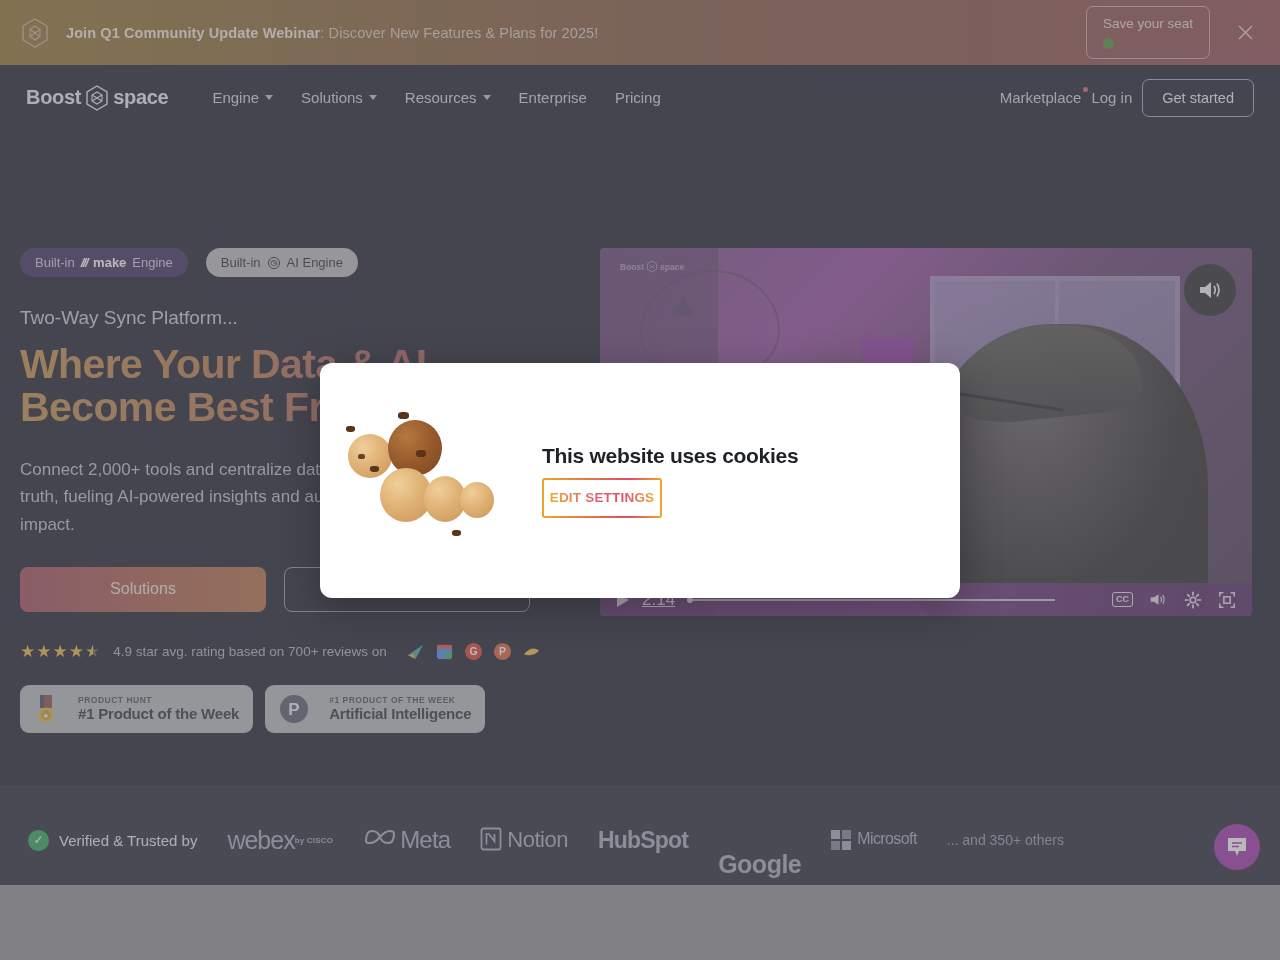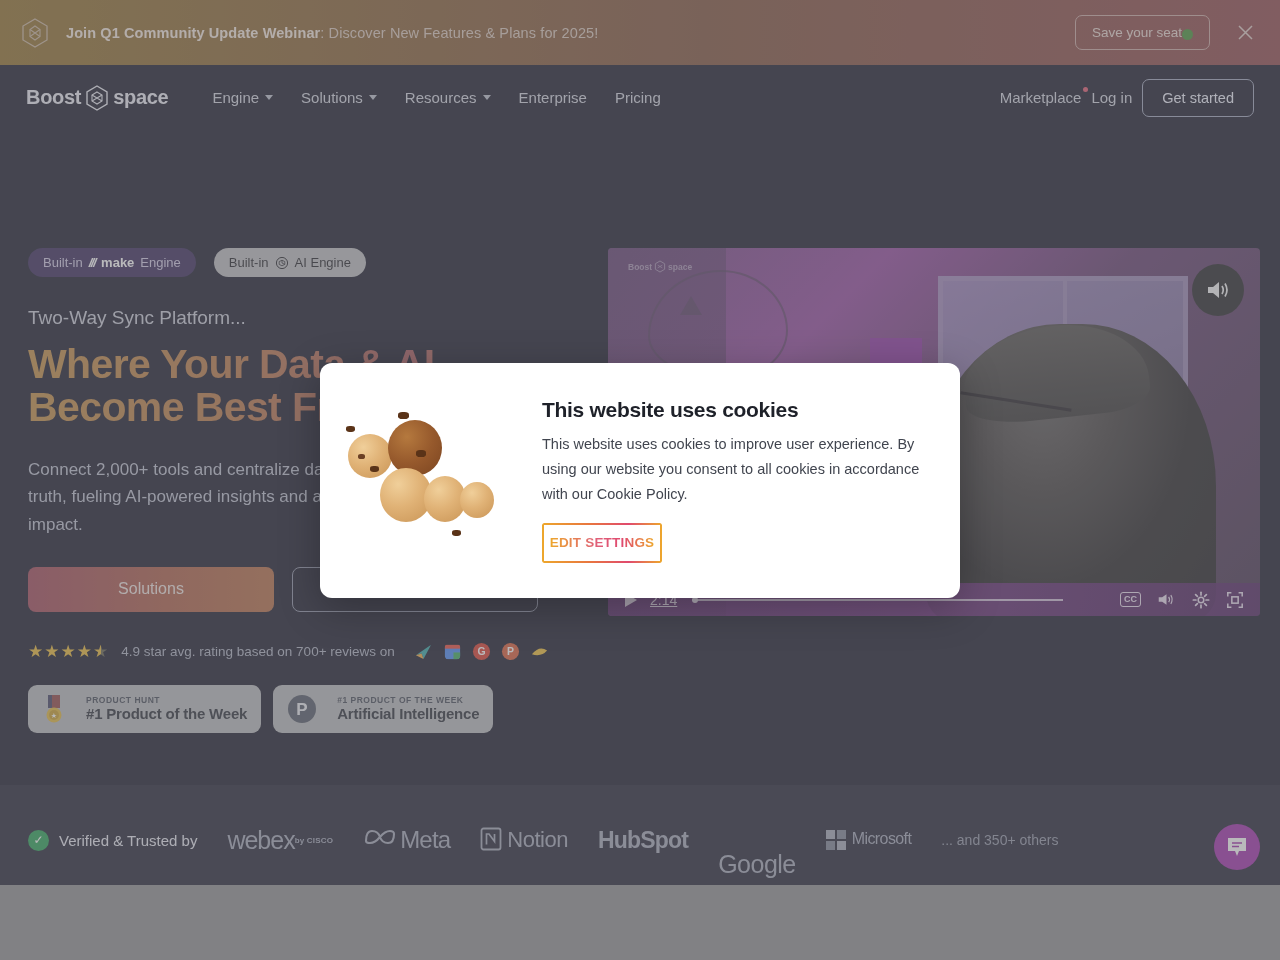--- a/index.html
+++ b/index.html
@@ -20,21 +20,21 @@
     display:flex; align-items:center; padding:16px 18px;
   }
   .banner-logo { width:34px; height:34px; flex:0 0 34px; margin-right:14px; opacity:.8; }
   .banner-text { font-size:14.5px; color:#e9d9cf; letter-spacing:.1px; }
   .banner-text b { color:#f3e6dc; font-weight:700; }
   .banner-text span.sub { color:#d9c6bb; }
   .banner-spacer { flex:1 1 auto; }
   .save-seat {
     border:1px solid #c9a6a0; border-radius:7px; background:transparent;
     color:#e8d6cf; font-size:13.5px; padding:9px 16px; cursor:pointer;
-    display:flex; align-items:flex-end; font-family:inherit;
+    display:flex; align-items:flex-start; gap:7px; font-family:inherit;flex-direction:column;
   }
   .seat-dot { width:11px; height:11px; border-radius:50%; background:#3d8c2e; display:inline-block; }
   .banner-close {
     width:34px; height:34px; margin-left:18px; background:transparent; border:none;
     cursor:pointer; color:#ddc9c2; display:flex; align-items:center; justify-content:center;
   }
 
   
   .nav {
     height:65px; display:flex; align-items:center; padding:0 26px; background:#0d0e20;
@@ -50,21 +50,21 @@
   .caret { width:0;height:0;border-left:4px solid transparent;border-right:4px solid transparent;border-top:5px solid #b9bccb; display:inline-block; }
   .nav-right { margin-left:auto; display:flex; align-items:center; gap:10px; }
   .mkt { position:relative; color:#cfd1de; font-size:15px; cursor:pointer; }
   .mkt-dot { position:absolute; top:-2px; right:-7px; width:5px;height:5px;border-radius:50%;background:#e0506a; }
   .get-started {
     border:1px solid #9aa0b8; border-radius:7px; color:#eceefb; background:transparent;
     font-size:14.5px; padding:10px 19px; cursor:pointer; font-family:inherit;
   }
 
   
-  .hero { display:flex; padding:118px 28px 0 28px; gap:20px; }
+  .hero { display:flex; padding:118px 28px 0 20px; gap:20px; }
   .hero-left { width:560px; flex:0 0 560px; }
   .pills { display:flex; gap:18px; margin-bottom:30px; }
   .pill {
     border-radius:20px; padding:7px 15px; font-size:13px; display:flex; align-items:center; gap:6px;
     cursor:pointer;
   }
   .pill.make { background:#2e1f52; color:#cfc7e4; }
   .pill.make b { color:#ffffff; font-weight:800; }
   .pill.ai { background:#b9b9bd; color:#16161c; }
   .make-mark { color:#fff; font-weight:900; font-style:italic; font-size:13px; letter-spacing:-1.5px; }
@@ -145,21 +145,21 @@
   .vid-mute {
     position:absolute; right:16px; top:16px; width:52px; height:52px; border-radius:50%;
     background:#1b1b1e; display:flex; align-items:center; justify-content:center; cursor:pointer; border:none;
   }
   .vid-controls {
     position:absolute; left:0; right:0; bottom:0; height:33px;
     background:linear-gradient(90deg,rgba(80,25,100,.82) 0%,rgba(108,34,128,.8) 50%,rgba(72,22,92,.85) 100%);
     display:flex; align-items:center; padding:0 16px; gap:12px;
   }
   .ctrl-btn { background:none; border:none; cursor:pointer; display:flex; align-items:center; color:#e9dcef; }
-  .ctrl-time { color:#e4d7ea; font-size:14px; min-width:30px;text-decoration:underline; }
+  .ctrl-time { color:#e4d7ea; font-size:17px; min-width:30px;text-decoration:underline; }
   .progress { flex:1 1 auto; height:12px; display:flex; align-items:center; position:relative; cursor:pointer; }
   .progress-track { position:absolute; left:0; right:0; height:2px; background:#cbb8d4; }
   .progress-knob { position:absolute; left:0; width:6px; height:6px; border-radius:50%; background:#e8dcee; }
   .ctrl-right { display:flex; align-items:center; gap:16px; }
   .cc-box { border:1.6px solid #e6d9ec; border-radius:3px; font-size:9px; font-weight:700; color:#e6d9ec; padding:1px 3px; line-height:1.15;margin-left:45px; }
 
   
   .trusted {
     position:absolute; left:0; right:0; top:785px; height:110px; background:#17182b;
     display:flex; align-items:center; padding:0 28px; gap:30px;
@@ -475,21 +475,21 @@
         <svg width="22" height="24" viewBox="0 0 22 24">
           <rect x="1.5" y="1.5" width="19" height="21" rx="2" fill="none" stroke="#9fa3b5" stroke-width="1.8"></rect>
           <path d="M6.5 17.5 L6.5 7 L9 7 L14.5 14.5 L14.5 7" fill="none" stroke="#9fa3b5" stroke-width="1.7"></path>
         </svg>
         <span style="font-size:22px;font-weight:400;letter-spacing:-.5px;margin-left:5px;">Notion</span>
       </div>
       <div class="plogo">
         <span style="font-size:23px;font-weight:700;letter-spacing:-.8px;">HubSpot</span>
       </div>
       <div class="plogo">
-        <span style="font-size:25px;font-weight:400;letter-spacing:-.5px;margin-top:48px;">Google</span>
+        <span style="font-size:25px;font-weight:700;letter-spacing:-.5px;margin-top:48px;">Google</span>
       </div>
       <div class="plogo">
         <svg width="20" height="20" viewBox="0 0 20 20">
           <rect x="0" y="0" width="9" height="9" fill="#9fa3b5"></rect>
           <rect x="11" y="0" width="9" height="9" fill="#787d90"></rect>
           <rect x="0" y="11" width="9" height="9" fill="#787d90"></rect>
           <rect x="11" y="11" width="9" height="9" fill="#9fa3b5"></rect>
         </svg>
         <span style="font-size:16px;font-weight:400;margin-left:6px;">Microsoft</span>
       </div>
@@ -516,21 +516,20 @@
       <div class="ck" style="left:116px;top:76px; width:34px; height:36px;"></div>
       <div class="chip" style="left:2px;  top:20px; width:9px;  height:6px;"></div>
       <div class="chip" style="left:54px; top:6px;  width:11px; height:7px;"></div>
       <div class="chip" style="left:26px; top:60px; width:9px;  height:6px;"></div>
       <div class="chip" style="left:14px; top:48px; width:7px;  height:5px; background:#6b4024;"></div>
       <div class="chip" style="left:72px; top:44px; width:10px; height:7px;"></div>
       <div class="chip" style="left:108px;top:124px;width:9px;  height:6px;"></div>
     </div>
     <div class="cookie-body">
       <div class="cookie-title">This website uses cookies</div>
-      <div class="cookie-text">This website uses cookies to improve user experience. By using our website you consent to all cookies in accordance with our Cookie Policy.</div>
       <div class="cookie-btns">
         <button class="btn-edit">
           <span>EDIT SETTINGS</span>
         </button>
       </div>
     </div>
   </div>
 
 </div>
 

